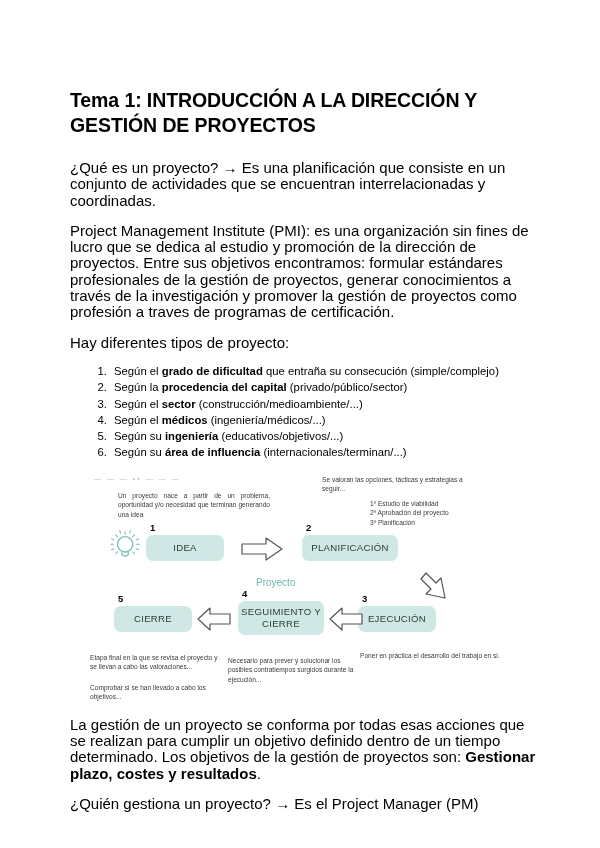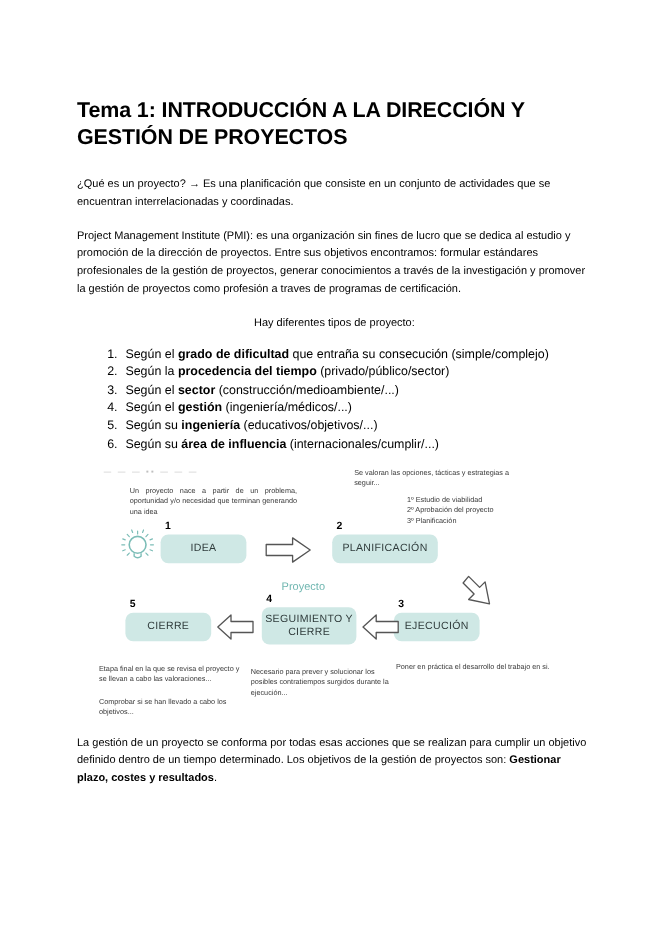--- a/index.html
+++ b/index.html
@@ -29,28 +29,27 @@
     width: 468px;
   }
   h1.doc-title {
     font-size: 19.5px;
     font-weight: bold;
     line-height: 25px;
     margin: 0 0 22px 0;
     letter-spacing: -0.1px;
   }
   p.para {
-    font-size: 10px;
+    font-size: 15px;
     line-height: 16.3px;
     margin: 4px 0 14px 0;
     text-align: left;
   }
   p.para.tight {
     margin-bottom: 4px;
-    text-align: center;
   }
   ol.types {
     margin: 12px 0 12px 0;
     padding-left: 40px;
     font-size: 11.3px;
     line-height: 16.3px;
   }
   ol.types li {
     margin: 0;
     padding-left: 4px;
@@ -147,25 +146,25 @@
     <h1 class="doc-title">Tema 1: INTRODUCCIÓN A LA DIRECCIÓN Y GESTIÓN DE PROYECTOS</h1>
 
     <p class="para">¿Qué es un proyecto? → Es una planificación que consiste en un conjunto de actividades que se encuentran interrelacionadas y coordinadas.</p>
 
     <p class="para">Project Management Institute (PMI): es una organización sin fines de lucro que se dedica al estudio y promoción de la dirección de proyectos. Entre sus objetivos encontramos: formular estándares profesionales de la gestión de proyectos, generar conocimientos a través de la investigación y promover la gestión de proyectos como profesión a traves de programas de certificación.</p>
 
     <p class="para tight">Hay diferentes tipos de proyecto:</p>
 
     <ol class="types">
       <li><span>Según el </span><b>grado de dificultad</b><span> que entraña su consecución (simple/complejo)</span></li>
-      <li><span>Según la </span><b>procedencia del tiempo</b><span> (privado/público/sector)</span></li>
+      <li><span>Según la </span><b>procedencia del capital</b><span> (privado/público/sector)</span></li>
       <li><span>Según el </span><b>sector</b><span> (construcción/medioambiente/...)</span></li>
-      <li><span>Según el </span><b>gestión</b><span> (ingeniería/médicos/...)</span></li>
+      <li><span>Según el </span><b>médicos</b><span> (ingeniería/médicos/...)</span></li>
       <li><span>Según su </span><b>ingeniería</b><span> (educativos/objetivos/...)</span></li>
-      <li><span>Según su </span><b>área de influencia</b><span> (internacionales/cumplir/...)</span></li>
+      <li><span>Según su </span><b>área de influencia</b><span> (internacionales/terminan/...)</span></li>
     </ol>
 
 
     <div class="diagram">
 
       <div class="ghost-line">— — —  ▪▪  — — —</div>
 
       <div class="note note-tl">Un proyecto nace a partir de un problema, oportunidad y/o necesidad que terminan generando una idea</div>
       <div class="note note-tr">Se valoran las opciones, tácticas y estrategias a seguir...</div>
       <div class="note note-tr-list" style="white-space: pre-line;">1º Estudio de viabilidad
@@ -236,15 +235,16 @@
         <path d="M34 8 L14 8 L14 2 L2 13 L14 24 L14 18 L34 18 Z" fill="#ffffff" stroke="#555555" stroke-width="1.2" stroke-linejoin="round"></path>
       </svg>
 
       <svg class="arrow-svg arrow-4" viewBox="0 0 40 26">
         <path d="M34 8 L14 8 L14 2 L2 13 L14 24 L14 18 L34 18 Z" fill="#ffffff" stroke="#555555" stroke-width="1.2" stroke-linejoin="round"></path>
       </svg>
     </div>
 
     <p class="para"><span>La gestión de un proyecto se conforma por todas esas acciones que se realizan para cumplir un objetivo definido dentro de un tiempo determinado. Los objetivos de la gestión de proyectos son: </span><b>Gestionar plazo, costes y resultados</b><span>.</span></p>
 
+    <p class="para">¿Quién gestiona un proyecto? → Es el Project Manager (PM)</p>
 
   </div>
 </div>
 
 </body></html>

